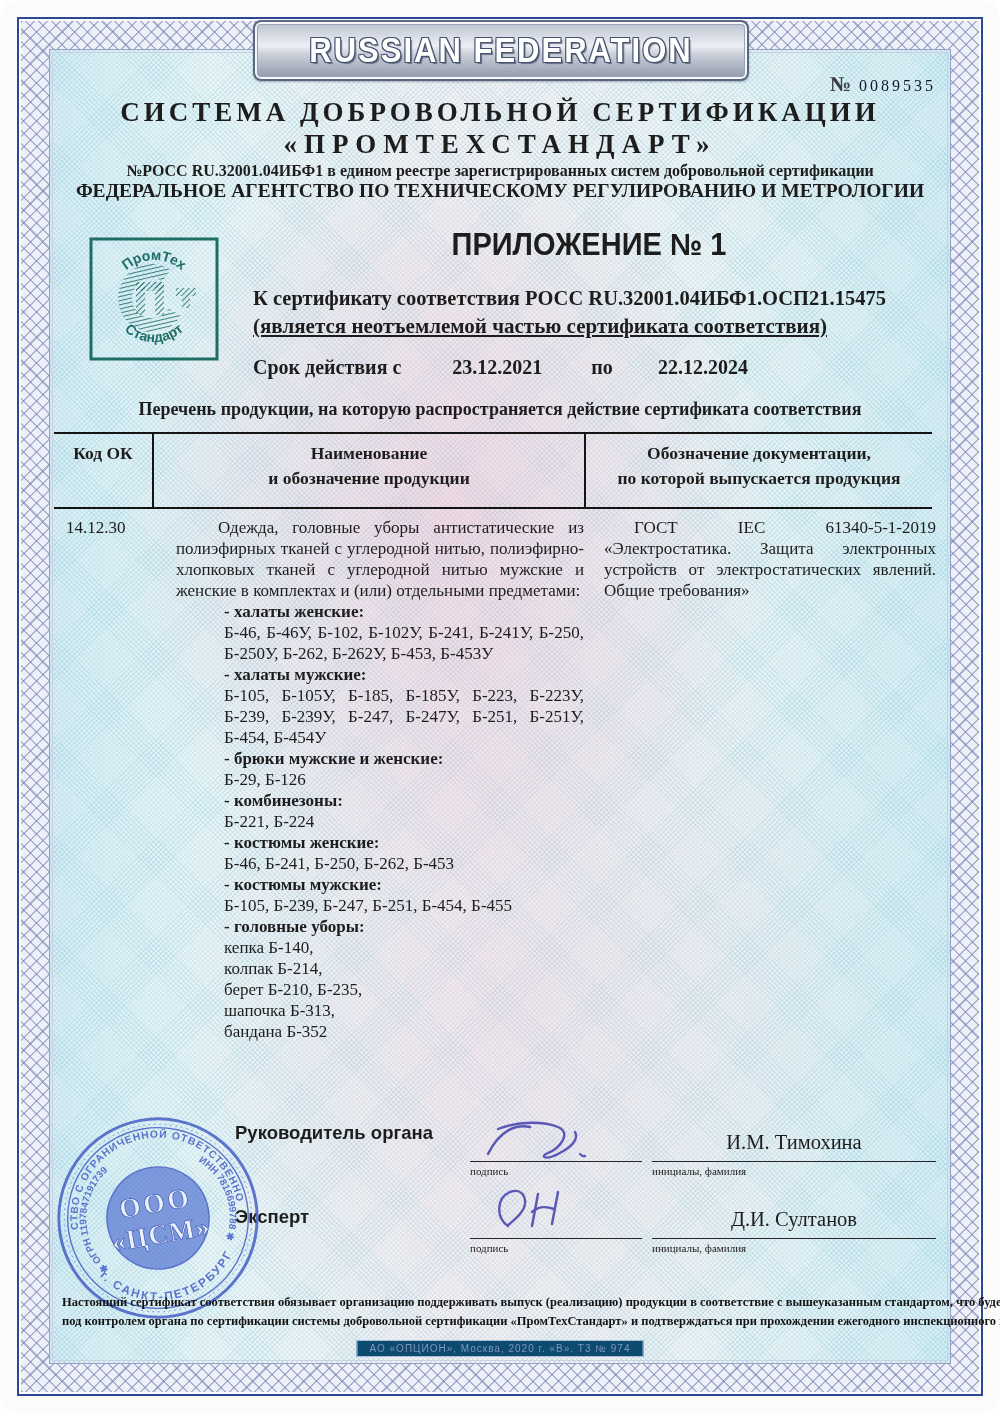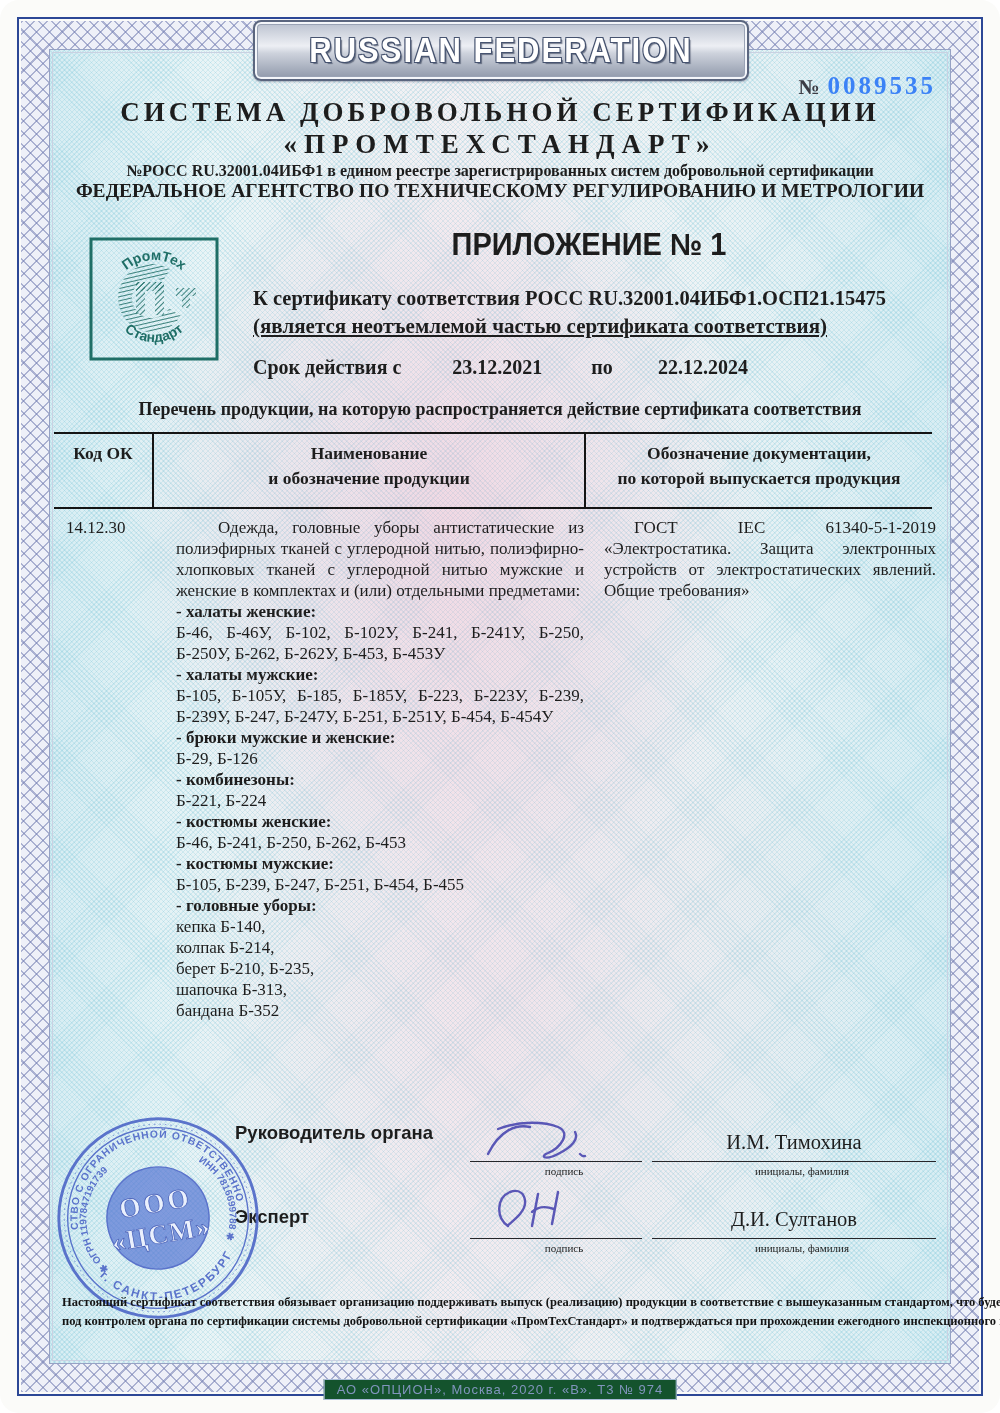--- a/index.html
+++ b/index.html
@@ -46,21 +46,21 @@
   .banner-text{
     font-family:"Liberation Sans",sans-serif;font-weight:bold;font-size:31px;
     letter-spacing:2px;color:#ffffff;transform:scaleY(1.12);
     text-shadow:-1px -1px 0 #46536f,1px -1px 0 #46536f,-1px 1px 0 #46536f,
                 1px 1px 0 #46536f,2px 2px 1px rgba(30,40,65,.55);
     white-space:nowrap;
   }
 
   .cert-no{right:64px;top:72px;white-space:nowrap;}
   .cert-no .no-sign{font-size:21px;color:#3c3c44;font-weight:bold;margin-right:8px;}
-  .cert-no .no-digits{font-size:25px;color:#3b82f6;letter-spacing:3px;font-weight:bold;}
+  .cert-no .no-digits{font-size:16px;color:#0f172a;letter-spacing:3px;font-weight:normal;}
 
   .title1{left:60px;right:60px;top:97px;text-align:center;font-weight:bold;font-size:27px;letter-spacing:4px;white-space:nowrap;}
   .title2{left:60px;right:60px;top:129px;text-align:center;font-weight:bold;font-size:27px;letter-spacing:7px;white-space:nowrap;}
   .registry{left:60px;right:60px;top:162px;text-align:center;font-weight:bold;font-size:16px;white-space:nowrap;}
   .agency{left:60px;right:60px;top:180px;text-align:center;font-weight:bold;font-size:19.5px;white-space:nowrap;}
 
   .appendix-title{left:240px;right:62px;top:229px;text-align:center;
     font-family:"Liberation Sans",sans-serif;font-weight:bold;font-size:29px;transform:scaleY(1.05);}
 
   .logo-box{left:88px;top:236px;}
@@ -82,47 +82,47 @@
   .tbl-head .c1,.tbl-head .c2{border-right:2px solid #141414;}
 
   .tbl-body{
     left:62px;top:517px;width:878px;
     display:grid;grid-template-columns:100px 432px 1fr;
     font-size:17px;line-height:21px;
   }
   .tbl-body .code{padding-left:4px;font-family:Liberation Serif, serif;}
   .tbl-body .prod{padding:0 10px 0 14px;text-align:justify;}
   .tbl-body .prod .intro{text-indent:42px;margin:0 0 0 0;}
-  .tbl-body .prod .pline{margin:0;}
+  .tbl-body .prod .pline{margin:0;padding-left:48px;}
   .tbl-body .prod .b{font-weight:bold;text-align:left;}
   .tbl-body .docs{padding:0 4px 0 10px;text-align:justify;}
   .tbl-body .docs .doc-text{text-indent:30px;}
 
   .sig-role1{left:235px;top:1122px;font-family:"Liberation Sans",sans-serif;font-weight:bold;font-size:18.5px;}
   .sig-role2{left:235px;top:1206px;font-family:"Liberation Sans",sans-serif;font-weight:bold;font-size:18.5px;}
   .sigline{border-top:1.5px solid #26262a;height:0;}
   .sl1a{left:470px;top:1161px;width:172px;} .sl1b{left:652px;top:1161px;width:284px;}
   .sl2a{left:470px;top:1238px;width:172px;} .sl2b{left:652px;top:1238px;width:284px;}
-  .cap{font-size:11px;text-align:center;color:#222;padding-left:8px;}
+  .cap{font-size:11px;color:#222;}
   .cap1a{left:470px;top:1165px;width:172px;} .cap1b{left:652px;top:1165px;width:284px;}
   .cap2a{left:470px;top:1242px;width:172px;} .cap2b{left:652px;top:1242px;width:284px;}
   .name{font-size:20.5px;text-align:center;white-space:nowrap;}
   .name1{left:652px;top:1131px;width:284px;} .name2{left:652px;top:1208px;width:284px;}
   .sig-svg1{left:480px;top:1114px;} .sig-svg2{left:486px;top:1182px;}
 
   .stamp{left:50px;top:1110px;width:216px;height:216px;opacity:.88;transform:rotate(-10deg);}
 
   .foot-note{left:62px;right:62px;top:1293px;text-align:center;font-weight:bold;
     font-size:12.5px;line-height:19px;color:#141414;}
   .foot-note div{white-space:nowrap;}
 
   .print-box{
-    left:50%;top:1379px;transform:translateX(-50%);
-    border:1px solid #a9bcd8;background:#14532d;padding:2px 12px;
-    font-family:"Liberation Sans",sans-serif;font-size:13px;letter-spacing:1px;
+    left:50%;top:1340px;transform:translateX(-50%);
+    border:1px solid #a9bcd8;background:#0c4a6e;padding:2px 12px;
+    font-family:"Liberation Sans",sans-serif;font-size:10px;letter-spacing:1px;
     color:#8195bd;white-space:nowrap;z-index:6;
   }
   svg{display:block;}
 </style>
 </head>
 <body>
 
 <div class="page">
   <div class="frame-line"></div>
   <div class="band"></div>

